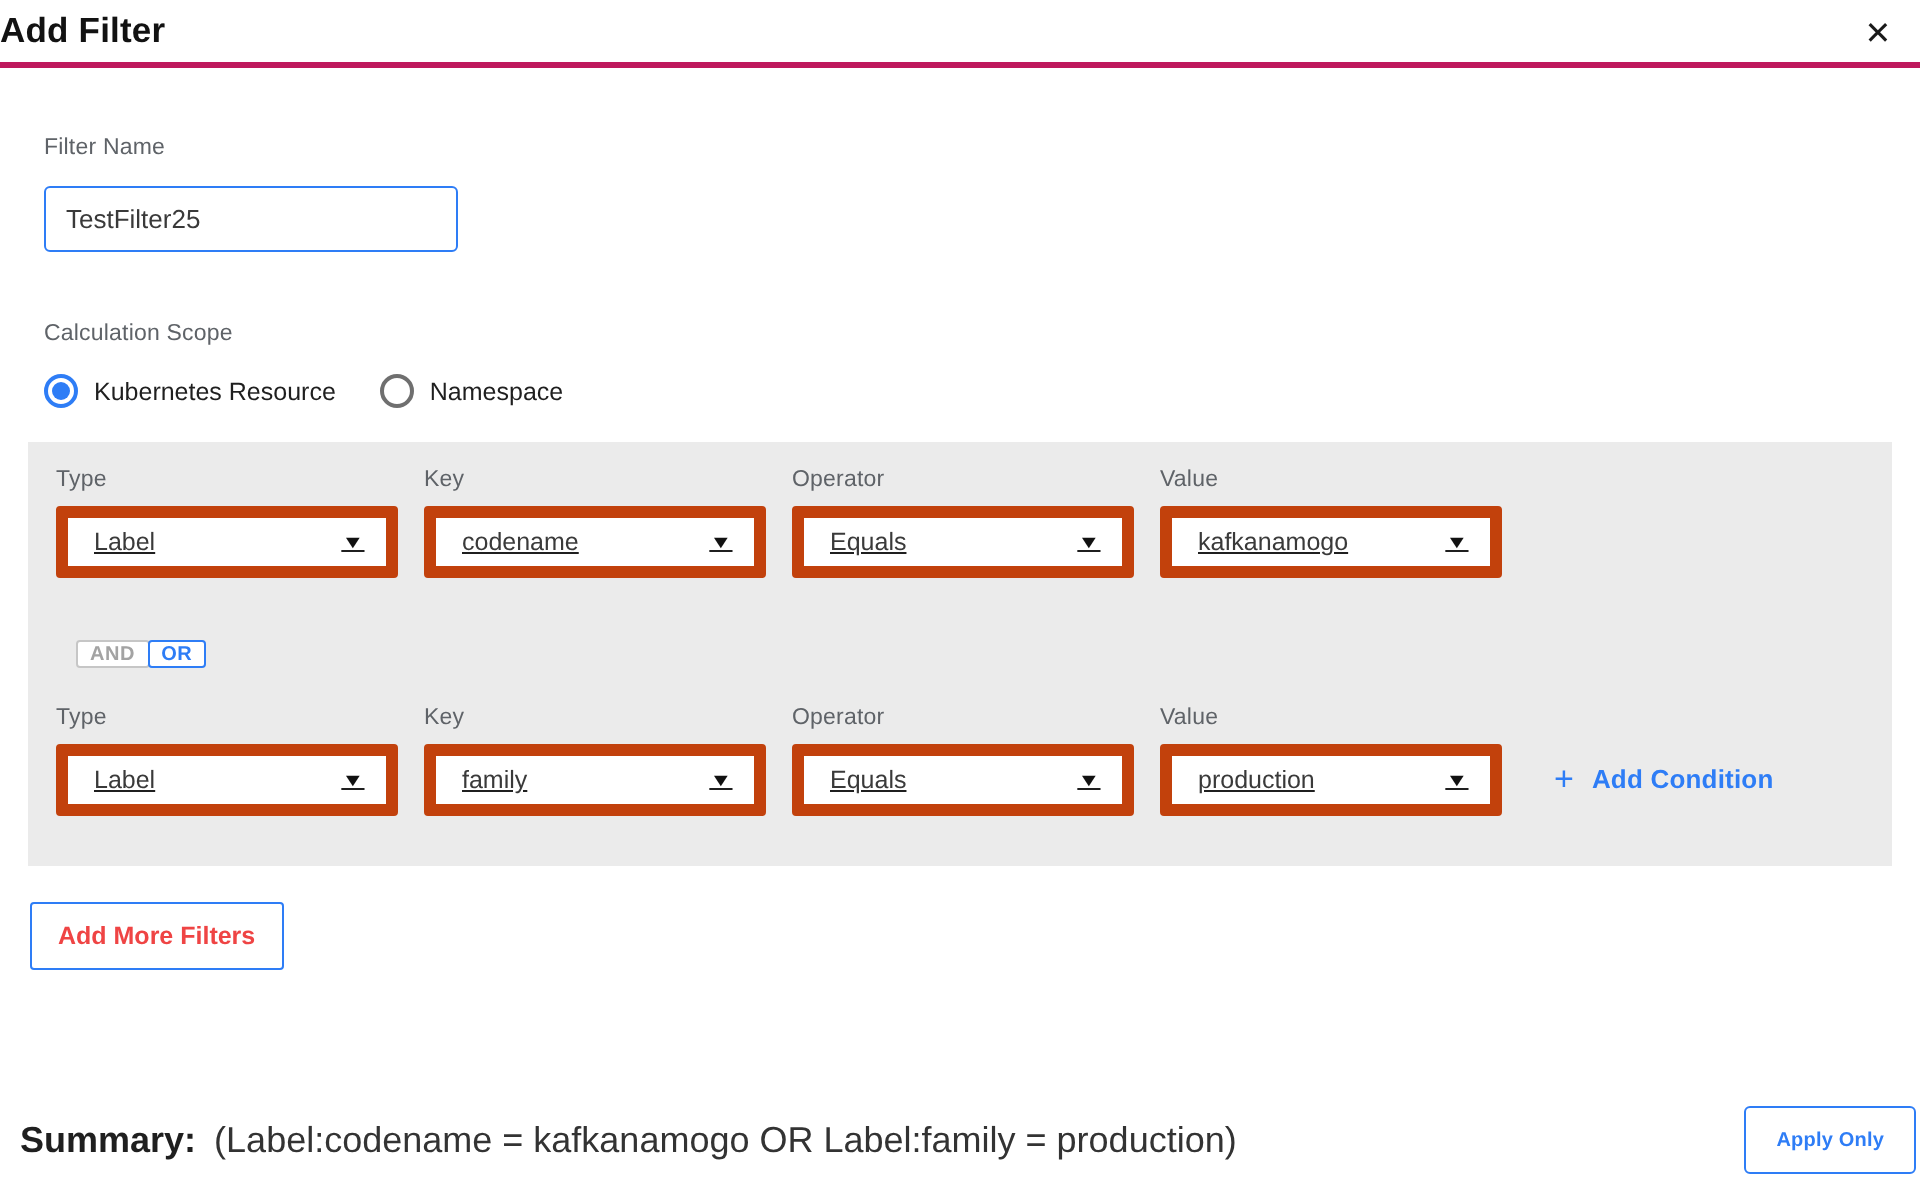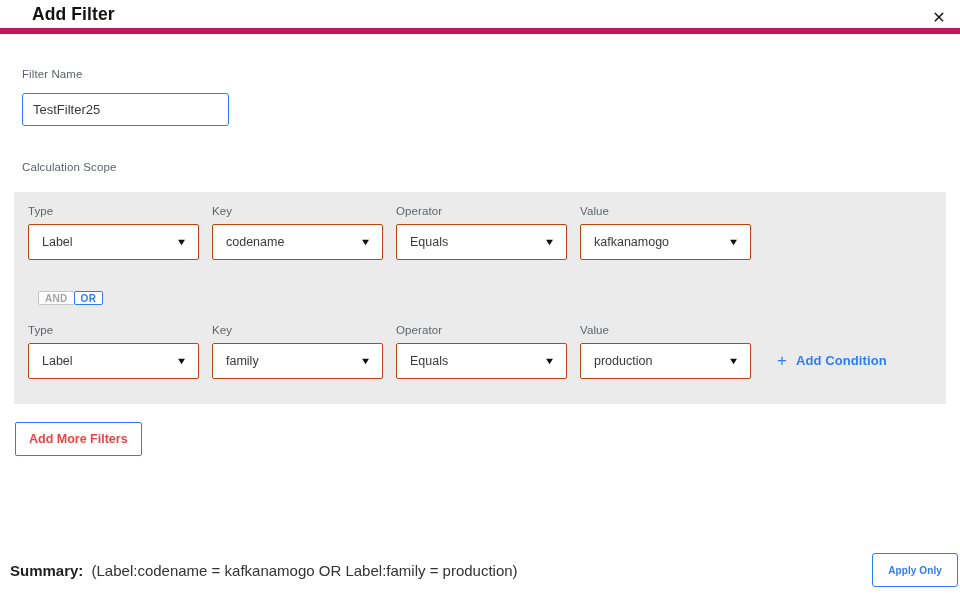--- a/index.html
+++ b/index.html
@@ -11,24 +11,24 @@
     display: flex;
     flex-direction: column;
     overflow: hidden;
   }
 
   
   .dialog-header {
     position: relative;
     height: 34px;
     flex: 0 0 34px;
-    border-bottom: 6px solid #be185d;
-    display: flex;
-    align-items: center;
-    padding-left: 32px;
+    border-bottom: 3px solid #be185d;
+    display: flex;
+    align-items: center;
+    padding-left: 0;
   }
   .dialog-title {
     font-size: 17.5px;
     font-weight: 700;
     color: #121212;
     letter-spacing: 0.1px;
   }
   .close-btn {
     position: absolute;
     right: 8px;
@@ -95,27 +95,28 @@
     margin: 17px 14px 0 14px;
     background: #ebebeb;
     padding: 9px 14px 25px 14px;
   }
   .condition-row { display: flex; align-items: flex-start; }
   .condition-field { width: 171px; margin-right: 13px; }
   .condition-field .field-label { display: block; margin-bottom: 7px; margin-top: 4px; }
   .select-box {
     height: 36px;
     background: #fff;
-    border: 1px solid #c2410c;
+    border: 6px solid #c2410c;
     border-radius: 2px;
     display: flex;
     align-items: center;
     justify-content: space-between;
     padding: 0 12px 0 13px;
     cursor: pointer;
+    text-decoration: underline;
   }
   .select-value { font-size: 12.5px; color: #3a3a3a; }
   .select-caret { font-size: 9px; color: #111; transform: scaleX(1.3); }
 
   
   .logic-toggle { margin: 31px 0 0 10px; display: flex; }
   .logic-btn {
     height: 14px;
     padding: 0 6px;
     display: flex;
@@ -176,21 +177,21 @@
   }
 
   
   .dialog-footer {
     margin-top: auto;
     display: flex;
     align-items: center;
     justify-content: space-between;
     padding: 0 2px 8px 10px;
   }
-  .summary { font-size: 15px; color: #333; }
+  .summary { font-size: 18px; color: #333; }
   .summary-label { font-weight: 700; color: #1f1f1f; }
   .summary-text { margin-left: 4px; }
   .footer-buttons { display: flex; align-items: center; }
   .btn {
     height: 34px;
     border-radius: 3px;
     font-size: 10px;
     font-weight: 700;
     padding: 0 15px;
     cursor: pointer;
@@ -219,20 +220,32 @@
   </button>
 </div>
 
 <div class="filter-name-section">
   <label class="field-label">Filter Name</label>
   <input class="filter-name-input" type="text" value="TestFilter25" style="">
 </div>
 
 <div class="scope-section">
   <label class="field-label">Calculation Scope</label>
+  <div class="radio-row">
+    <div class="radio-option">
+      <span class="radio-circle selected">
+        <span class="radio-dot"></span>
+      </span>
+      <span class="radio-label">Kubernetes Resource</span>
+    </div>
+    <div class="radio-option">
+      <span class="radio-circle"></span>
+      <span class="radio-label">Namespace</span>
+    </div>
+  </div>
 </div>
 
 <div class="conditions-panel">
 
   <div class="condition-row">
     <div class="condition-field">
       <span class="field-label">Type</span>
       <div class="select-box">
         <span class="select-value">Label</span>
         <span class="select-caret">▼</span>

